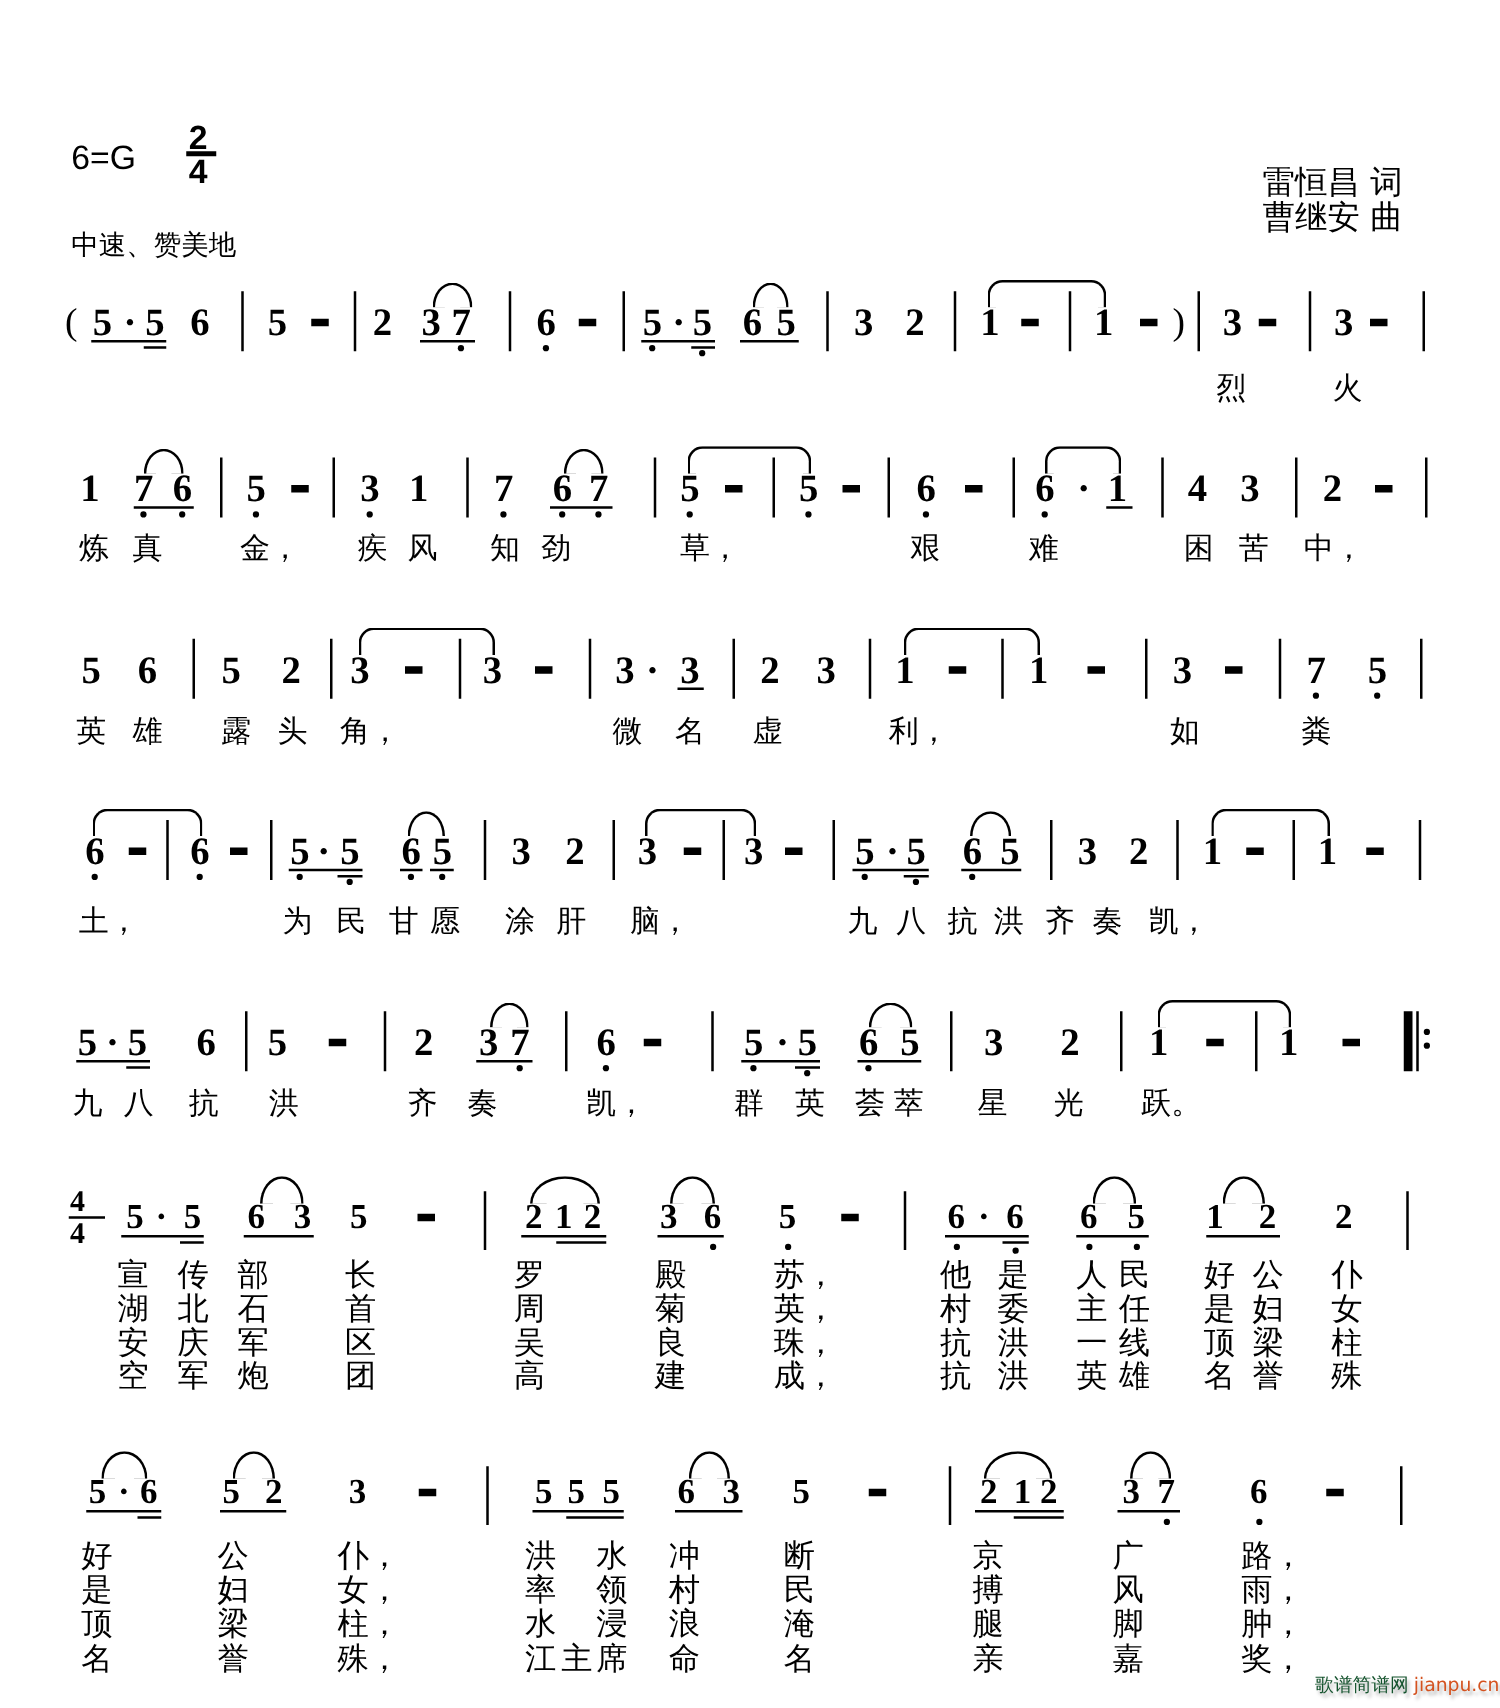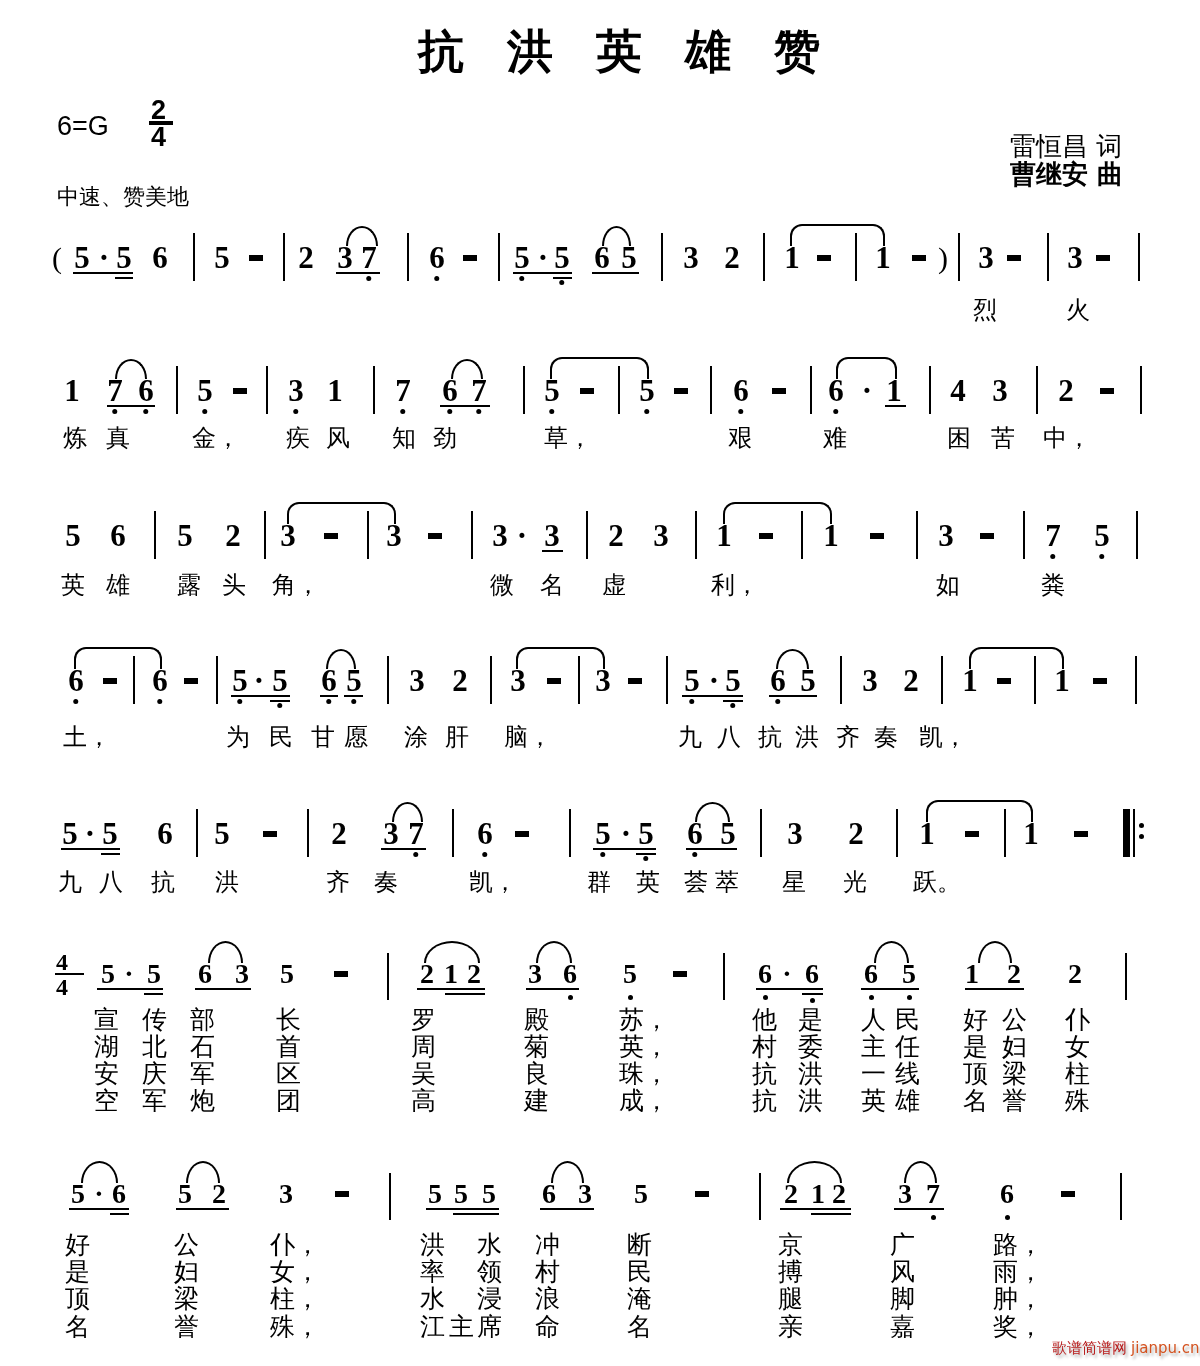--- a/index.html
+++ b/index.html
@@ -29,36 +29,35 @@
   .small .bar{top:-7px;height:47px;}
   .slur{position:absolute;top:-16px;height:20px;box-sizing:border-box;border:2px solid #000;border-bottom:none;border-radius:50% 50% 0 0/100% 100% 0 0;}
   .small .slur{top:-19px;height:22px;}
   .tie{position:absolute;top:-18px;height:22px;box-sizing:border-box;border:2px solid #000;border-bottom:none;border-radius:12px 12px 0 0;}
   .lrow{position:absolute;left:0;width:1200px;height:26px;}
   .ly{position:absolute;top:0;font:24px/24px "DejaVu Serif",serif;white-space:nowrap;}
   .lrow.v .ly{font-size:25px;line-height:25px;}
   .thick{position:absolute;top:-9px;width:7px;height:48px;background:#000;}
   .rdot{position:absolute;width:5px;height:5px;border-radius:50%;background:#000;}
   .wm{position:absolute;left:1052px;top:1339px;font:15px/18px "DejaVu Sans",sans-serif;white-space:nowrap;text-shadow:2px 3px 3px #b0b0b0;}
-  .wm .site{color:#b91c1c;}
+  .wm .site{color:#14532d;}
   .wm .dom{color:#d4521f;margin-left:4px;}
 </style>
 </head>
 <body>
 
 <div id="page">
 
-  <div class="title">抗洪英雄赞</div>
   <div class="key">6=G</div>
   <div class="ts" style="left:151px;top:97px;">2</div>
   <div class="tsline" style="left:149px;top:121px;width:24px;height:4px;"></div>
   <div class="ts" style="left:151px;top:124px;">4</div>
   <div class="tempo">中速、赞美地</div>
   <div class="credit" style="top:133px;">雷恒昌 词</div>
-  <div class="credit" style="top:161px;font-weight:bold;">曹继安 曲</div>
+  <div class="credit" style="top:161px;">曹继安 曲</div>
 
   <div class="row" style="top:242px;">
     <span class="n paren" style="left:57px">(</span>
     <span class="n" style="left:82px">5</span>
     <span class="n" style="left:104px">·</span>
     <span class="n" style="left:124px">5</span>
     <span class="n" style="left:160px">6</span>
     <div class="ul" style="left:73px;width:60px"></div>
     <div class="ul l2" style="left:115px;width:18px"></div>
     <div class="bar" style="left:193px"></div>

